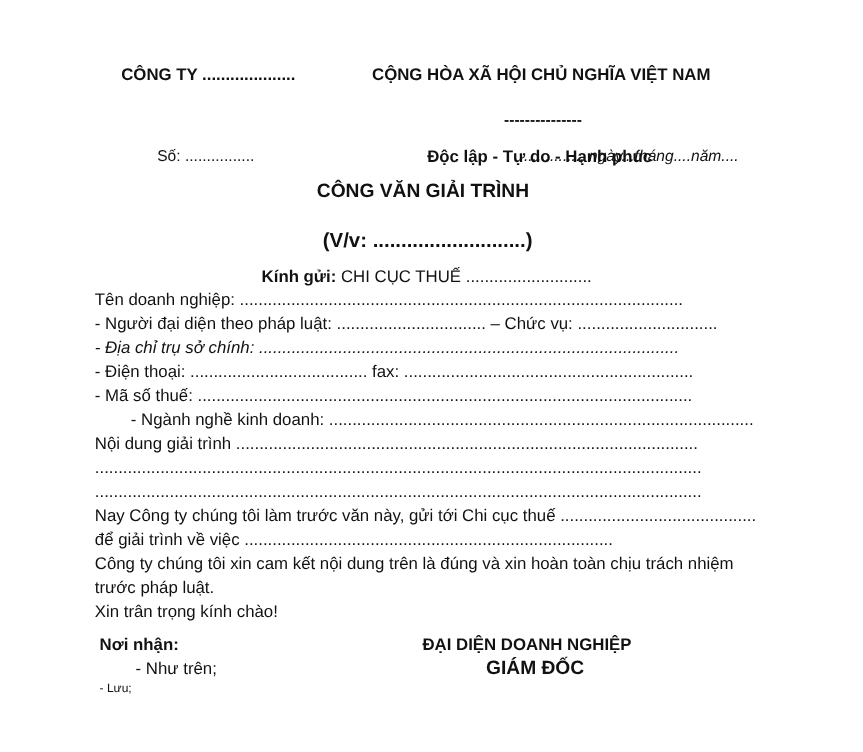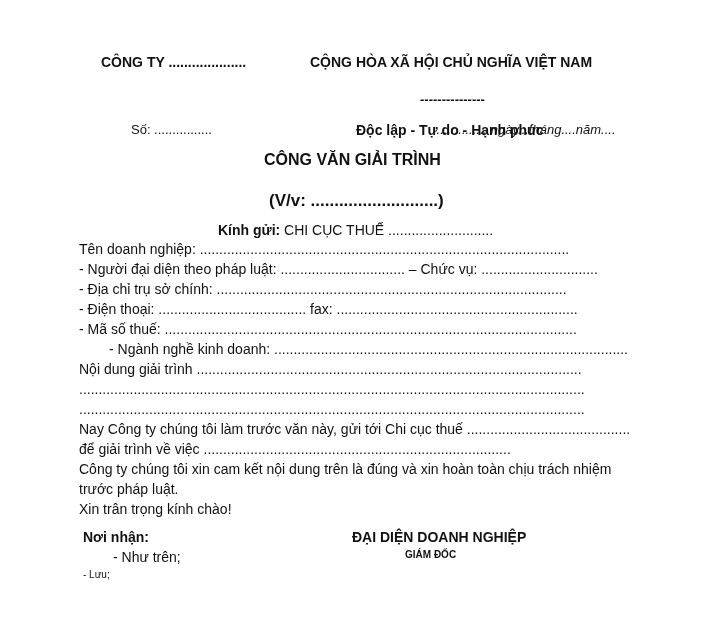--- a/index.html
+++ b/index.html
@@ -27,33 +27,33 @@
 
   <div class="abs b" style="left:264px; top:151px; font-size:16px;">CÔNG VĂN GIẢI TRÌNH</div>
   <div class="abs b" style="left:269px; top:191px; font-size:17px;">(V/v: ...........................)</div>
 
   <div class="abs" style="left:218px; top:222px; font-size:14px;">
     <span class="b">Kính gửi:</span><span> CHI CỤC THUẾ ...........................</span>
   </div>
 
   <div class="line" style="top:239px;">Tên doanh nghiệp: ...............................................................................................</div>
   <div class="line" style="top:259px;">- Người đại diện theo pháp luật: ................................ – Chức vụ: ..............................</div>
-  <div class="line" style="top:279px;">- Địa chỉ trụ sở chính: ..........................................................................................</div>
+  <div class="line" style="top:279px;font-style:italic;">- Địa chỉ trụ sở chính: ..........................................................................................</div>
   <div class="line" style="top:299px;">- Điện thoại: ...................................... fax: ..............................................................</div>
   <div class="line" style="top:319px;">- Mã số thuế: ..........................................................................................................</div>
   <div class="line" style="top:339px;margin-left:30px;">- Ngành nghề kinh doanh: ...........................................................................................</div>
   <div class="line" style="top:359px;">Nội dung giải trình ...................................................................................................</div>
   <div class="line" style="top:379px; width:512px; overflow:hidden;">..................................................................................................................................</div>
   <div class="line" style="top:399px; width:512px; overflow:hidden;">..................................................................................................................................</div>
 
   <div class="line" style="top:419px;">Nay Công ty chúng tôi làm trước văn này, gửi tới Chi cục thuế ..........................................</div>
   <div class="line" style="top:439px;">để giải trình về việc ...............................................................................</div>
   <div class="line" style="top:459px;">Công ty chúng tôi xin cam kết nội dung trên là đúng và xin hoàn toàn chịu trách nhiệm</div>
   <div class="line" style="top:479px;text-align:center;">trước pháp luật.</div>
   <div class="line" style="top:499px;">Xin trân trọng kính chào!</div>
 
   <div class="abs b" style="left:83px; top:529px; font-size:14px;">Nơi nhận:</div>
   <div class="abs" style="left:83px; top:549px; font-size:14px;margin-left:30px;">- Như trên;</div>
   <div class="abs" style="left:83px; top:569px; font-size:10px;">- Lưu;</div>
 
   <div class="abs b" style="left:352px; top:529px; font-size:14px;">ĐẠI DIỆN DOANH NGHIỆP</div>
-  <div class="abs b" style="left:405px; top:549px; font-size:10px;">GIÁM ĐỐC</div>
+  <div class="abs b" style="left:405px; top:549px; font-size:16px;">GIÁM ĐỐC</div>
 </div>
 
 </body></html>

